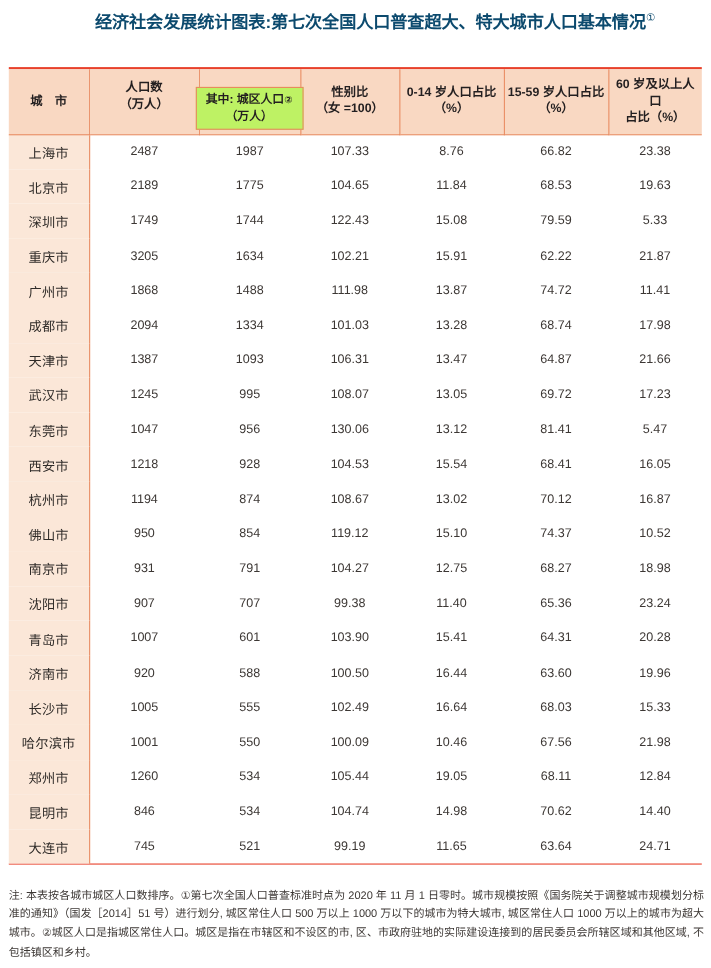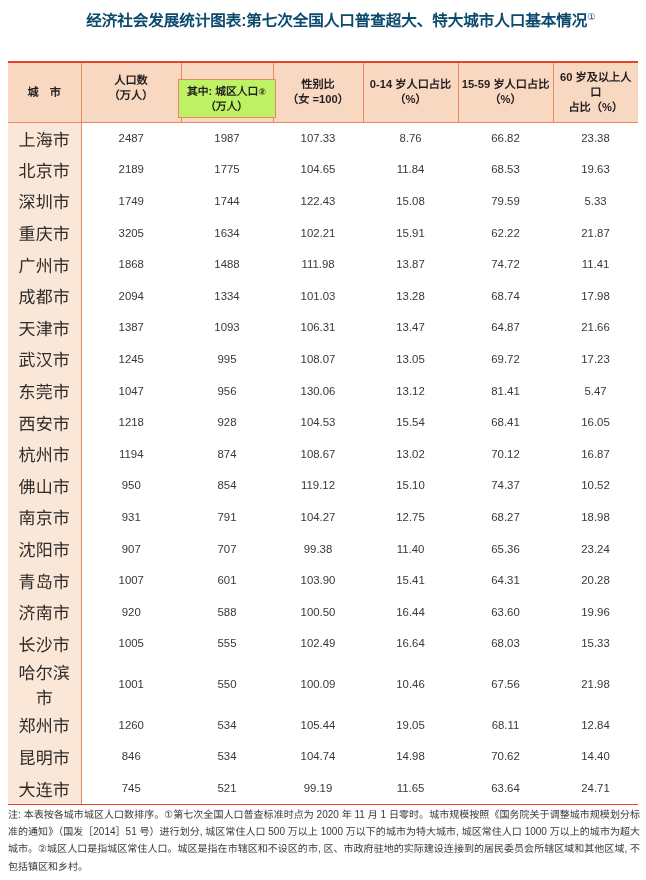--- a/index.html
+++ b/index.html
@@ -137,21 +137,21 @@
     text-align: center;
     vertical-align: middle;
     font-size: 11.4px;
     color: #3c3734;
     box-sizing: border-box;
     border-bottom: none;
   }
   tbody td.city-cell {
     background: #fbe7d8;
     border-right: 1px solid #e88a5f;
-    font-size: 17px;
+    font-size: 12px;
     font-weight: normal;
     color: #2f2b28;
     letter-spacing: 0.2px;
   }
 
   
   .footnote {
     position: absolute;
     left: 8px;
     top: 806px;

